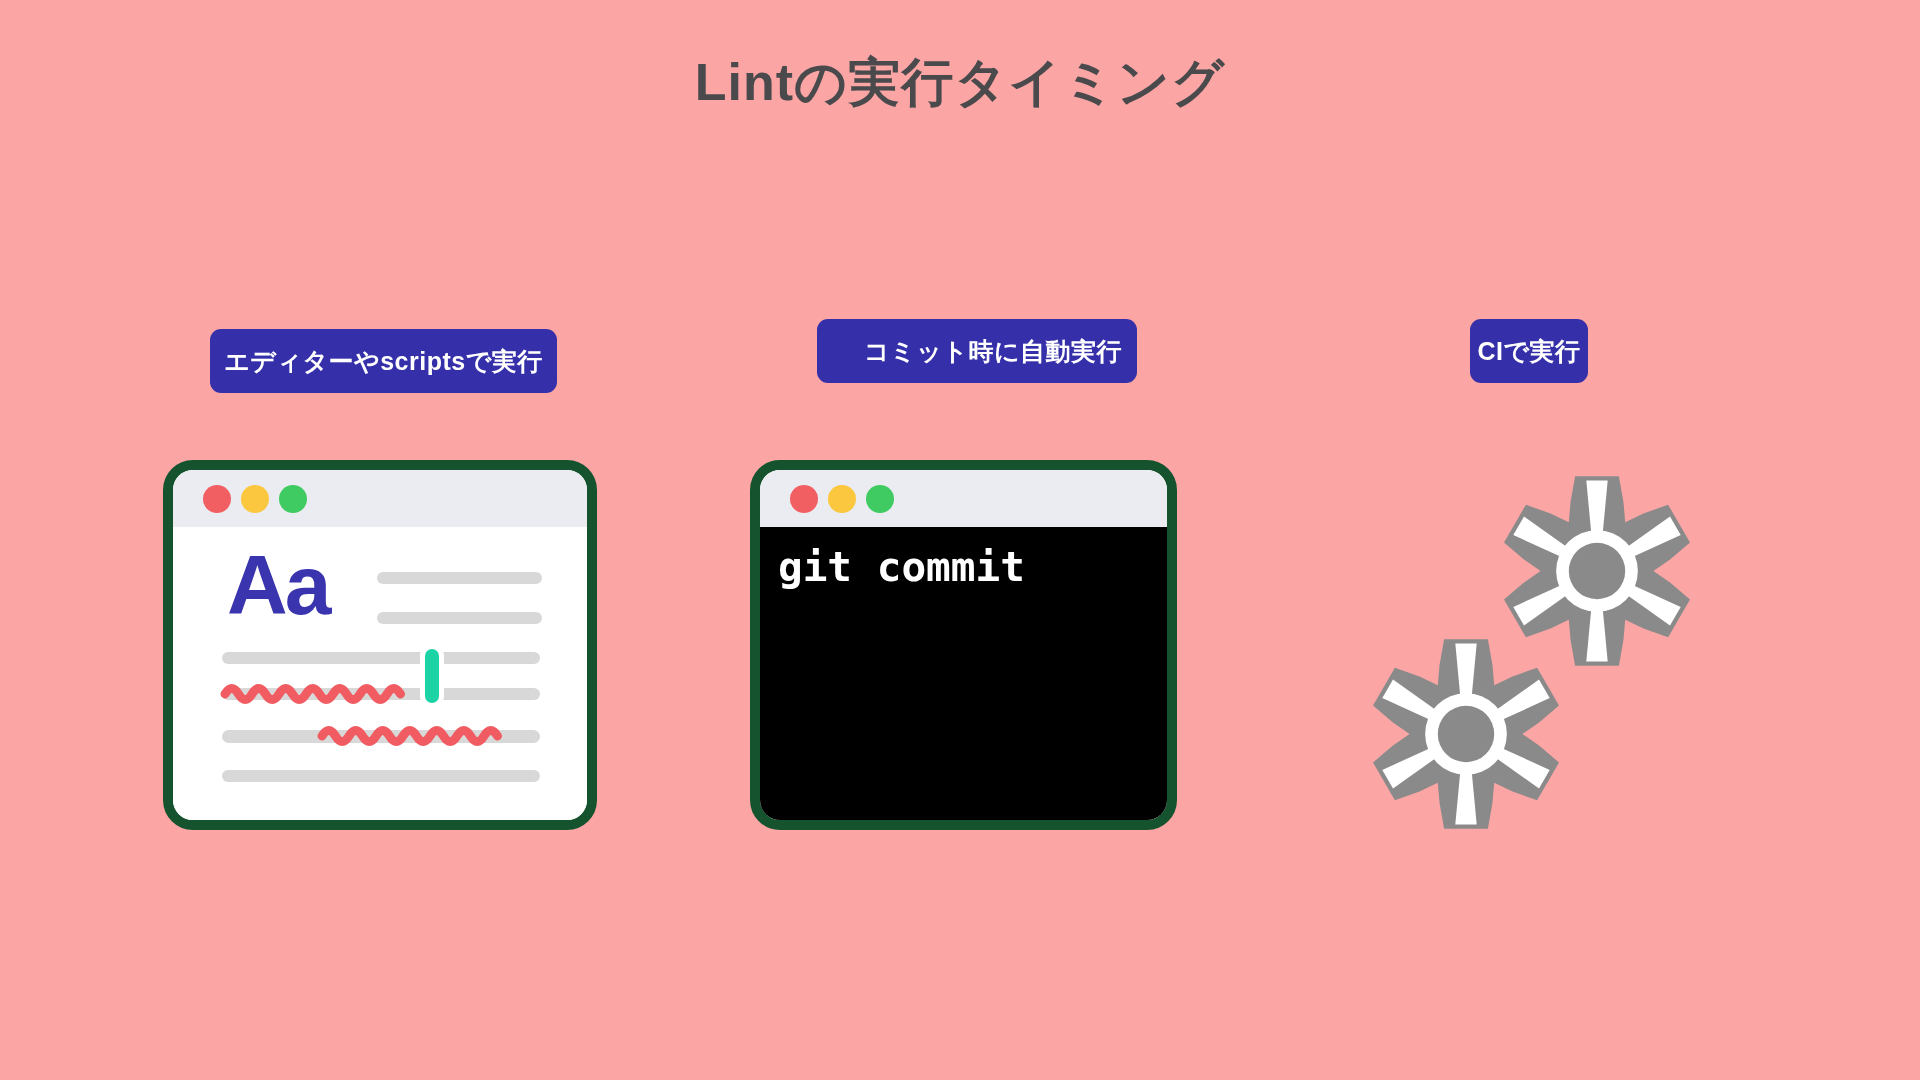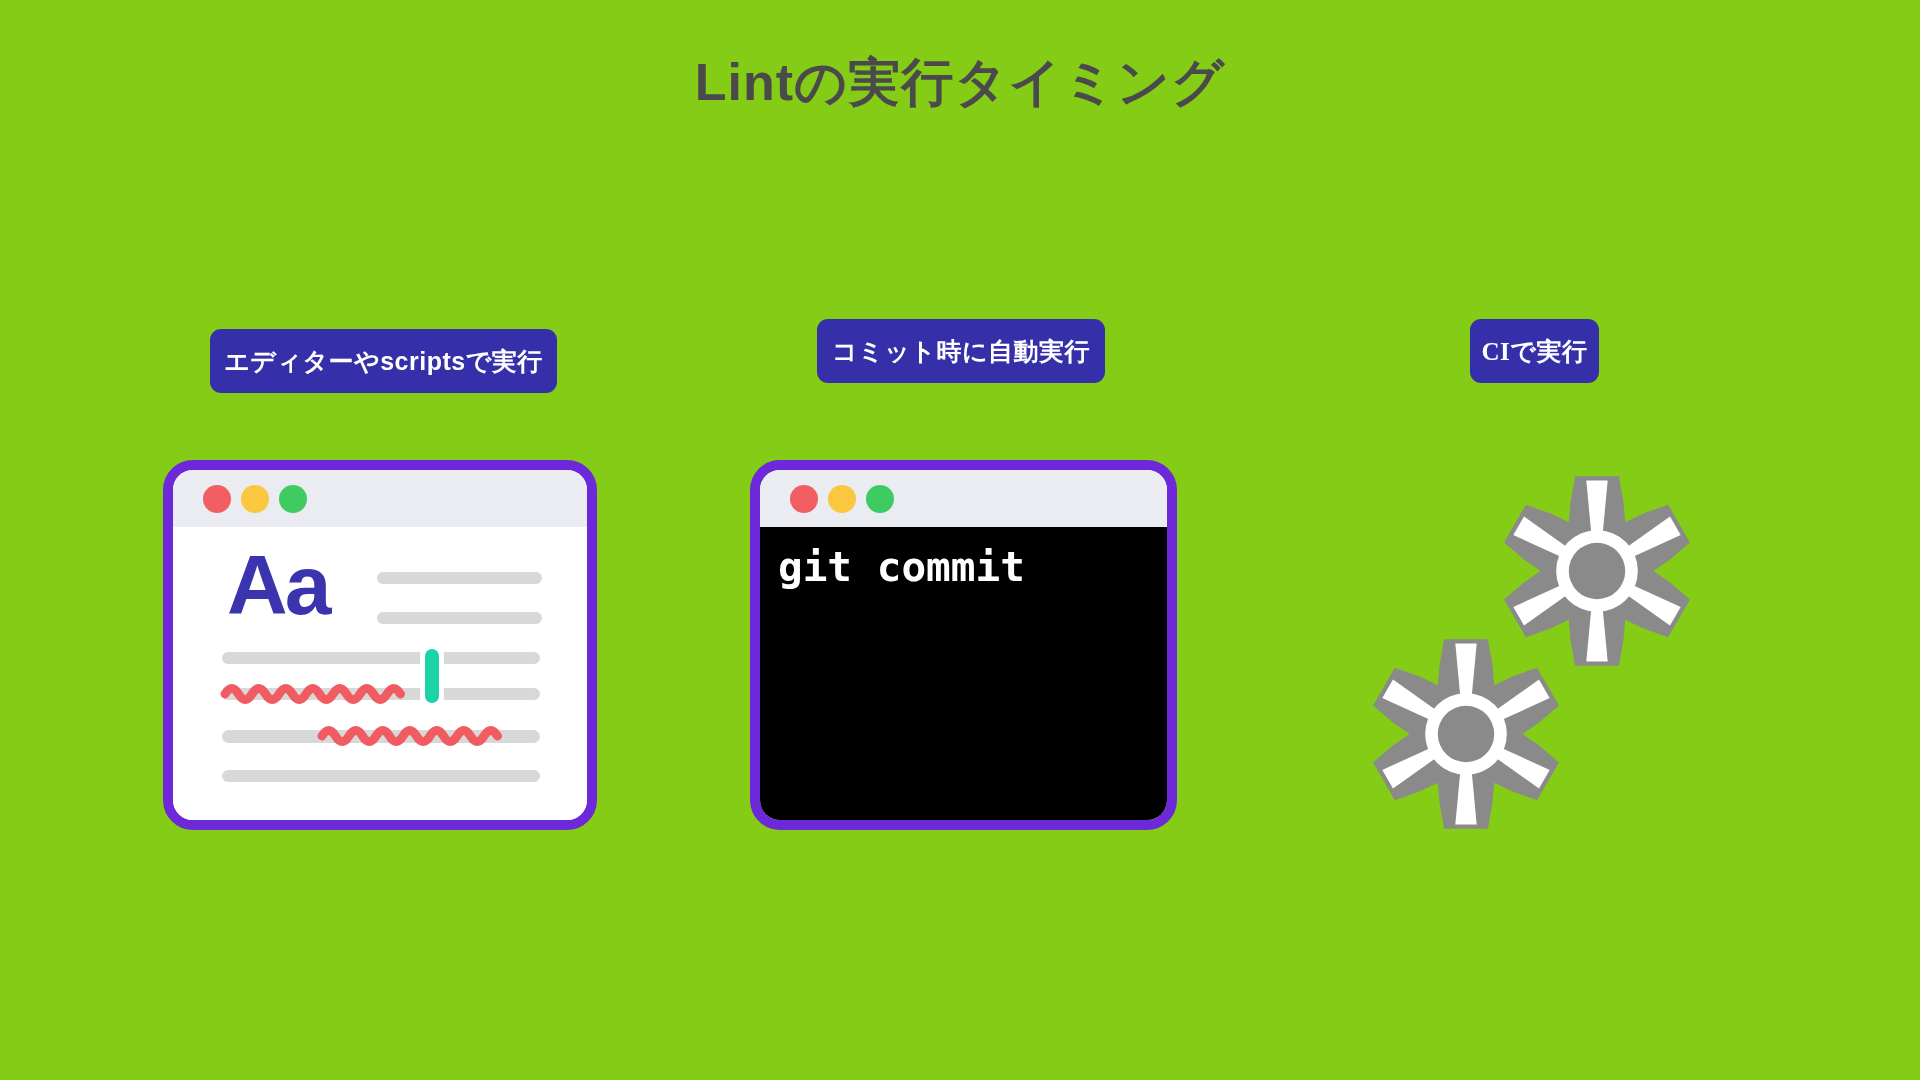--- a/index.html
+++ b/index.html
@@ -1,35 +1,35 @@
 <!DOCTYPE html>
 <html><head>
 <meta charset="utf-8">
 <style>
   html,body{margin:0;padding:0;background:#fff;}
   .canvas{
-    position:relative;width:1920px;height:1080px;background:#84cc16;
+    position:relative;width:1920px;height:1080px;background:#fca5a5;
     font-family:"Liberation Sans",sans-serif;overflow:hidden;
   }
   .page-title{
     position:absolute;top:50px;left:0;width:100%;text-align:center;
     font-size:52px;line-height:1.25;font-weight:bold;color:#4a4a4c;margin:0;
     letter-spacing:1px;
   }
   .badge{
     position:absolute;height:64px;background:#3530a9;border-radius:11px;
     display:flex;align-items:center;justify-content:center;
     color:#ffffff;font-weight:bold;font-size:25px;letter-spacing:0.5px;
   }
   .badge-1{left:210px;top:329px;width:347px;}
-  .badge-2{left:817px;top:319px;width:288px;}
-  .badge-3{left:1470px;top:319px;width:129px;font-family:Liberation Serif, serif;}
+  .badge-2{left:817px;top:319px;width:288px;padding-left:32px;}
+  .badge-3{left:1470px;top:319px;width:118px;}
 
   .window{
-    position:absolute;box-sizing:border-box;border:10px solid #6d28d9;
+    position:absolute;box-sizing:border-box;border:10px solid #14532d;
     border-radius:30px;overflow:hidden;background:#ffffff;
   }
   .editor-window{left:163px;top:460px;width:434px;height:370px;}
   .terminal-window{left:750px;top:460px;width:427px;height:370px;}
   .titlebar{
     height:57px;background:#ebecf1;display:flex;align-items:center;
     padding-left:30px;gap:10px;
   }
   .dot{width:28px;height:28px;border-radius:50%;}
   .dot-red{background:#f25f63;}

